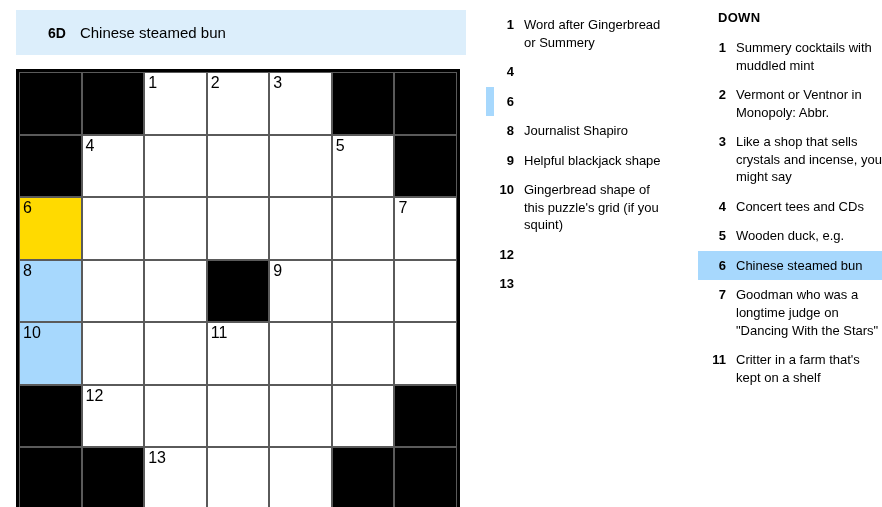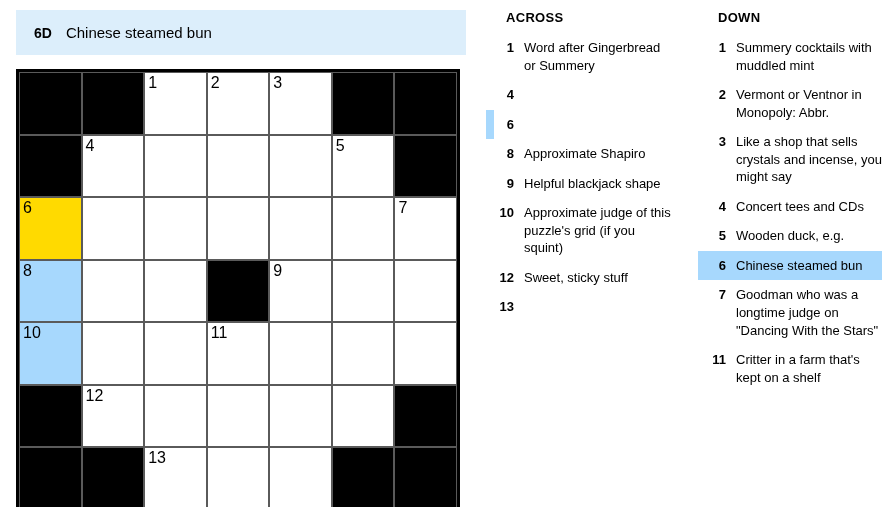--- a/index.html
+++ b/index.html
@@ -12,21 +12,21 @@
   .layout {
     display: flex;
     gap: 20px;
   }
   .left {
     width: 450px;
     flex-shrink: 0;
   }
   .clue-bar {
     background: #dceefb;
-    padding: 14px 18px;
+    padding: 14px 32px;
     margin-bottom: 14px;
     display: flex;
     align-items: baseline;
     gap: 14px;
   }
   .clue-bar .num {
     font-weight: bold;
     font-size: 14px;
   }
   .clue-bar .txt {
@@ -178,47 +178,45 @@
           <span class="n">13</span>
         </div>
         <div class="cell"></div>
         <div class="cell"></div>
         <div class="cell black"></div>
         <div class="cell black"></div>
       </div>
   </div>
 
   <div class="clue-col">
-    <h3>ACROSS</h3>
     <div class="clue-list" id="across-list">
         <div class="clue-item">
           <span class="cn">1</span>
           <span class="ct">Word after Gingerbread or Summery</span>
         </div>
         <div class="clue-item">
           <span class="cn">4</span>
         </div>
         <div class="clue-item related">
           <span class="cn">6</span>
         </div>
         <div class="clue-item">
           <span class="cn">8</span>
-          <span class="ct">Approximate Shapiro</span>
+          <span class="ct">Journalist Shapiro</span>
         </div>
         <div class="clue-item">
           <span class="cn">9</span>
           <span class="ct">Helpful blackjack shape</span>
         </div>
         <div class="clue-item">
           <span class="cn">10</span>
-          <span class="ct">Approximate judge of this puzzle's grid (if you squint)</span>
+          <span class="ct">Gingerbread shape of this puzzle's grid (if you squint)</span>
         </div>
         <div class="clue-item">
           <span class="cn">12</span>
-          <span class="ct">Sweet, sticky stuff</span>
         </div>
         <div class="clue-item">
           <span class="cn">13</span>
         </div>
       </div>
   </div>
 
   <div class="clue-col">
     <h3>DOWN</h3>
     <div class="clue-list" id="down-list">

